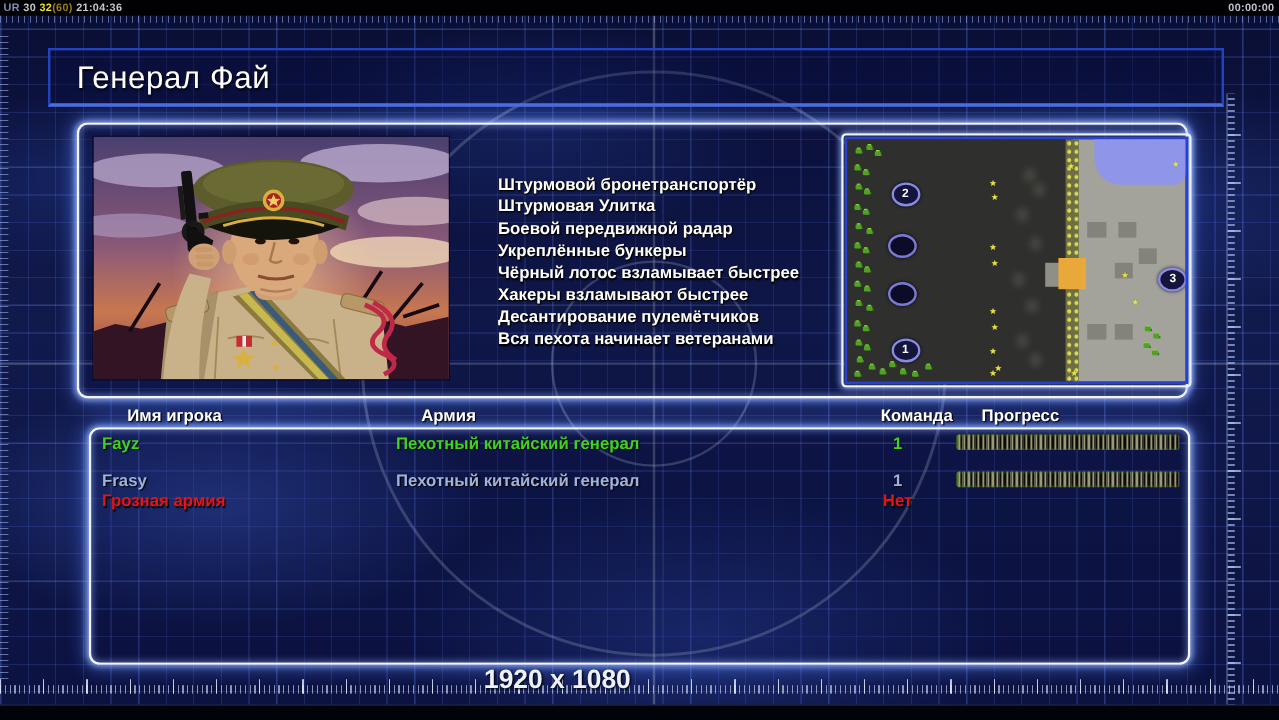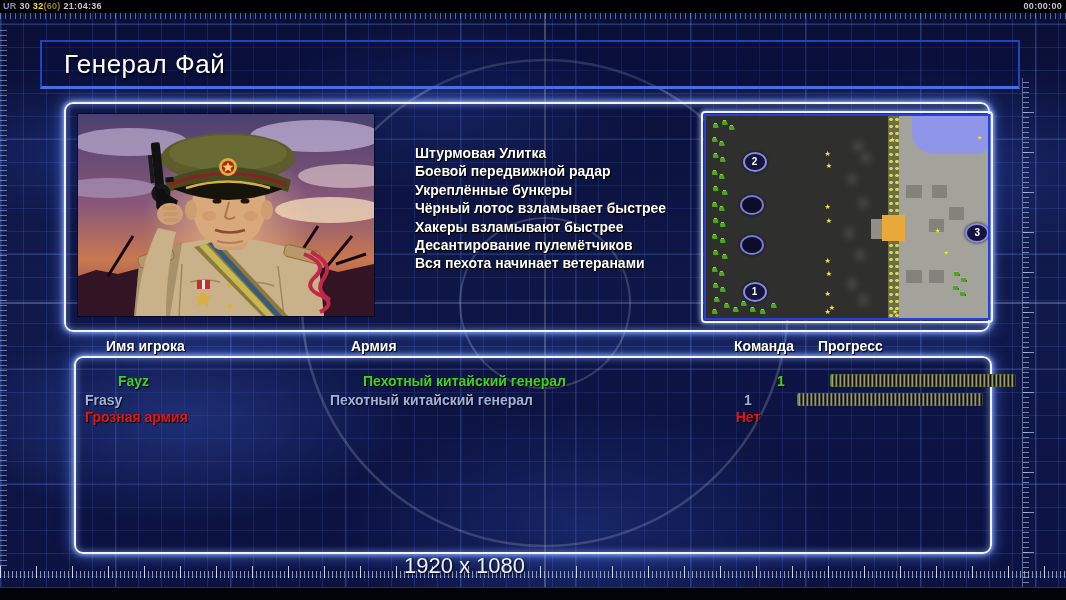--- a/index.html
+++ b/index.html
@@ -97,21 +97,21 @@
   .c-name{position:absolute;left:11px;top:3px;}
   .c-army{position:absolute;left:256px;top:3px;}
   .c-team{position:absolute;left:631px;top:3px;width:86px;text-align:center;}
   .c-prog{position:absolute;left:723px;top:4px;width:186px;height:13px;border-radius:2px;
       background:rgba(0,0,0,.4);}
   .p-fill{position:absolute;left:0;top:0;height:100%;border-radius:2px;
       background:repeating-linear-gradient(90deg,#0c0c0a 0 1px,#5c5c48 1px 2px,#9a9a78 2px 3px,#34342c 3px 4px);
       box-shadow:inset 2px 0 3px rgba(160,220,90,.6), inset 0 0 2px #000;}
   
   .resolution{position:absolute;left:0;top:553px;width:929px;text-align:center;z-index:5;
-    color:#eef1ff;font-size:22px;text-shadow:1px 1px 2px #000;}
+    color:#eef1ff;font-size:22px;text-shadow:1px 1px 2px #000;font-weight:bold;}
 </style>
 </head>
 <body>
 
 <div id="screen">
 
   <svg id="crosshair" width="1066" height="600">
     <g stroke="rgba(205,215,235,0.28)" fill="none">
       <circle cx="545" cy="303" r="243" stroke-width="2.5"></circle>
       <circle cx="545" cy="303" r="85" stroke-width="2"></circle>
@@ -229,20 +229,21 @@
     <rect x="84" y="92" width="15" height="4" rx="2" fill="#c79868"></rect>
     <rect x="85" y="98" width="15" height="4" rx="2" fill="#c79868"></rect>
     <rect x="86" y="104" width="14" height="4" rx="2" fill="#c79868"></rect>
 
     <rect x="119" y="166" width="13" height="9" fill="#c03030"></rect>
     <rect x="124" y="166" width="3" height="9" fill="#e8e8e8"></rect>
     <path d="M125,176 L128,182 L134,183 L129,187 L131,193 L125,189 L119,193 L121,187 L116,183 L122,182 Z" fill="#d8b040"></path>
   </svg>
 
   <div class="abilities">
+      <div class="ability">Штурмовой бронетранспортёр</div>
       <div class="ability">Штурмовая Улитка</div>
       <div class="ability">Боевой передвижной радар</div>
       <div class="ability">Укреплённые бункеры</div>
       <div class="ability">Чёрный лотос взламывает быстрее</div>
       <div class="ability">Хакеры взламывают быстрее</div>
       <div class="ability">Десантирование пулемётчиков</div>
       <div class="ability">Вся пехота начинает ветеранами</div>
     </div>
 
   <div class="mm-frame">
@@ -323,21 +324,21 @@
       </div>
   </div>
 
   <div class="th" style="left:85px;top:338px;">Имя игрока</div>
   <div class="th" style="left:330px;top:338px;">Армия</div>
   <div class="th" style="left:713px;top:338px;">Команда</div>
   <div class="th" style="left:797px;top:338px;">Прогресс</div>
 
   <div class="glow-frame lower-frame"></div>
   <div class="player-list">
-      <div class="p-row" style="top: 12px; margin-left: 33px;">
+      <div class="p-row" style="top: 0;">
         <div class="c-name" style="color: rgb(63, 212, 28);">Fayz</div>
         <div class="c-army" style="color: rgb(63, 212, 28);">Пехотный китайский генерал</div>
         <div class="c-team" style="color: rgb(63, 212, 28);">1</div>
         <div class="c-prog">
           <div class="p-fill" style="width: 100%;"></div>
         </div>
       </div>
       <div class="p-row" style="top: 30.5px;">
         <div class="c-name" style="color: rgb(157, 179, 218);">Frasy</div>
         <div class="c-army" style="color: rgb(157, 179, 218);">Пехотный китайский генерал</div>

